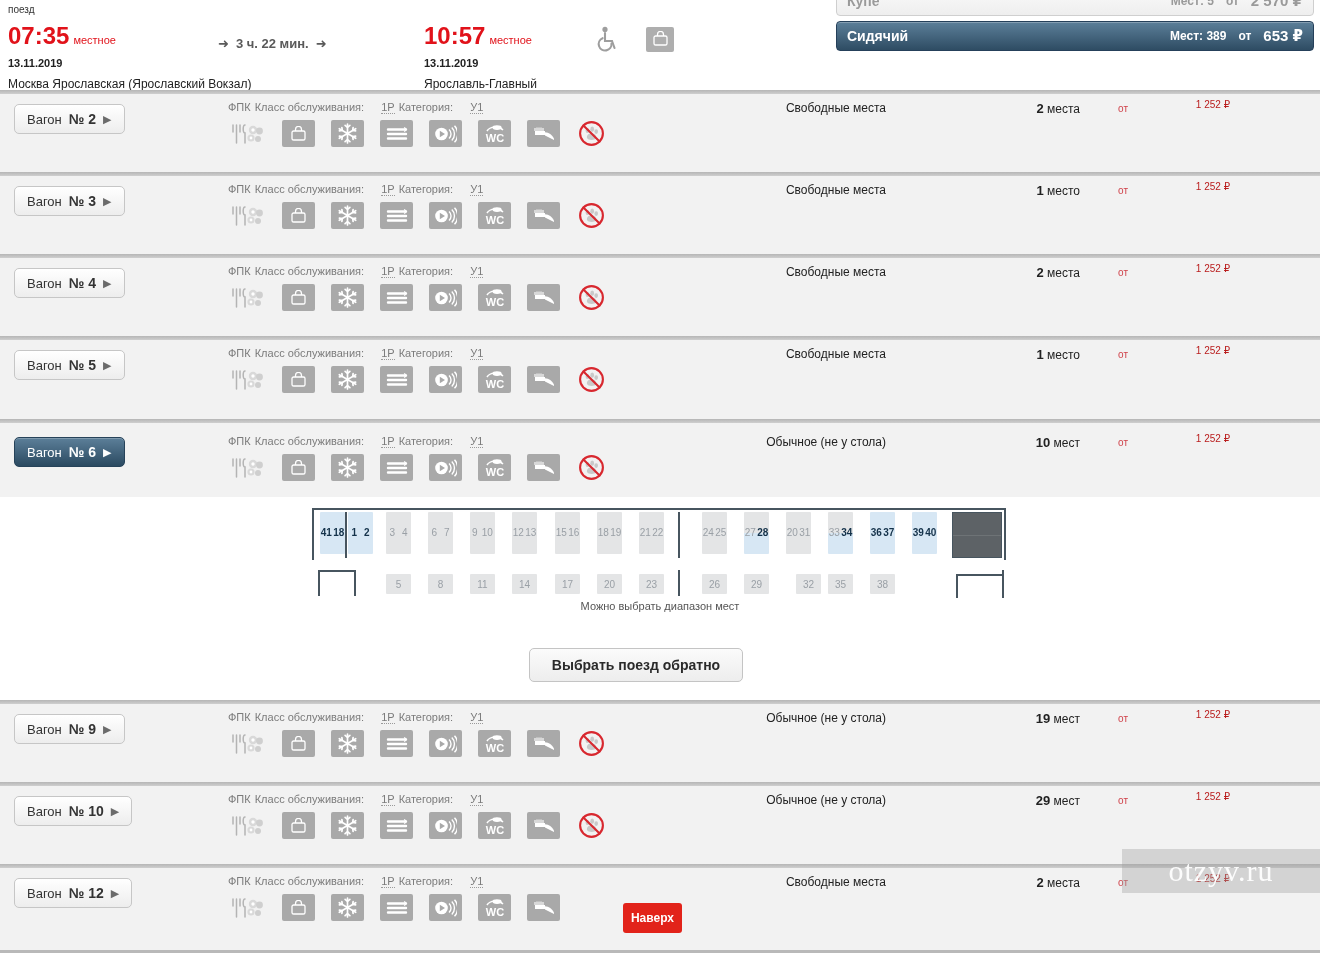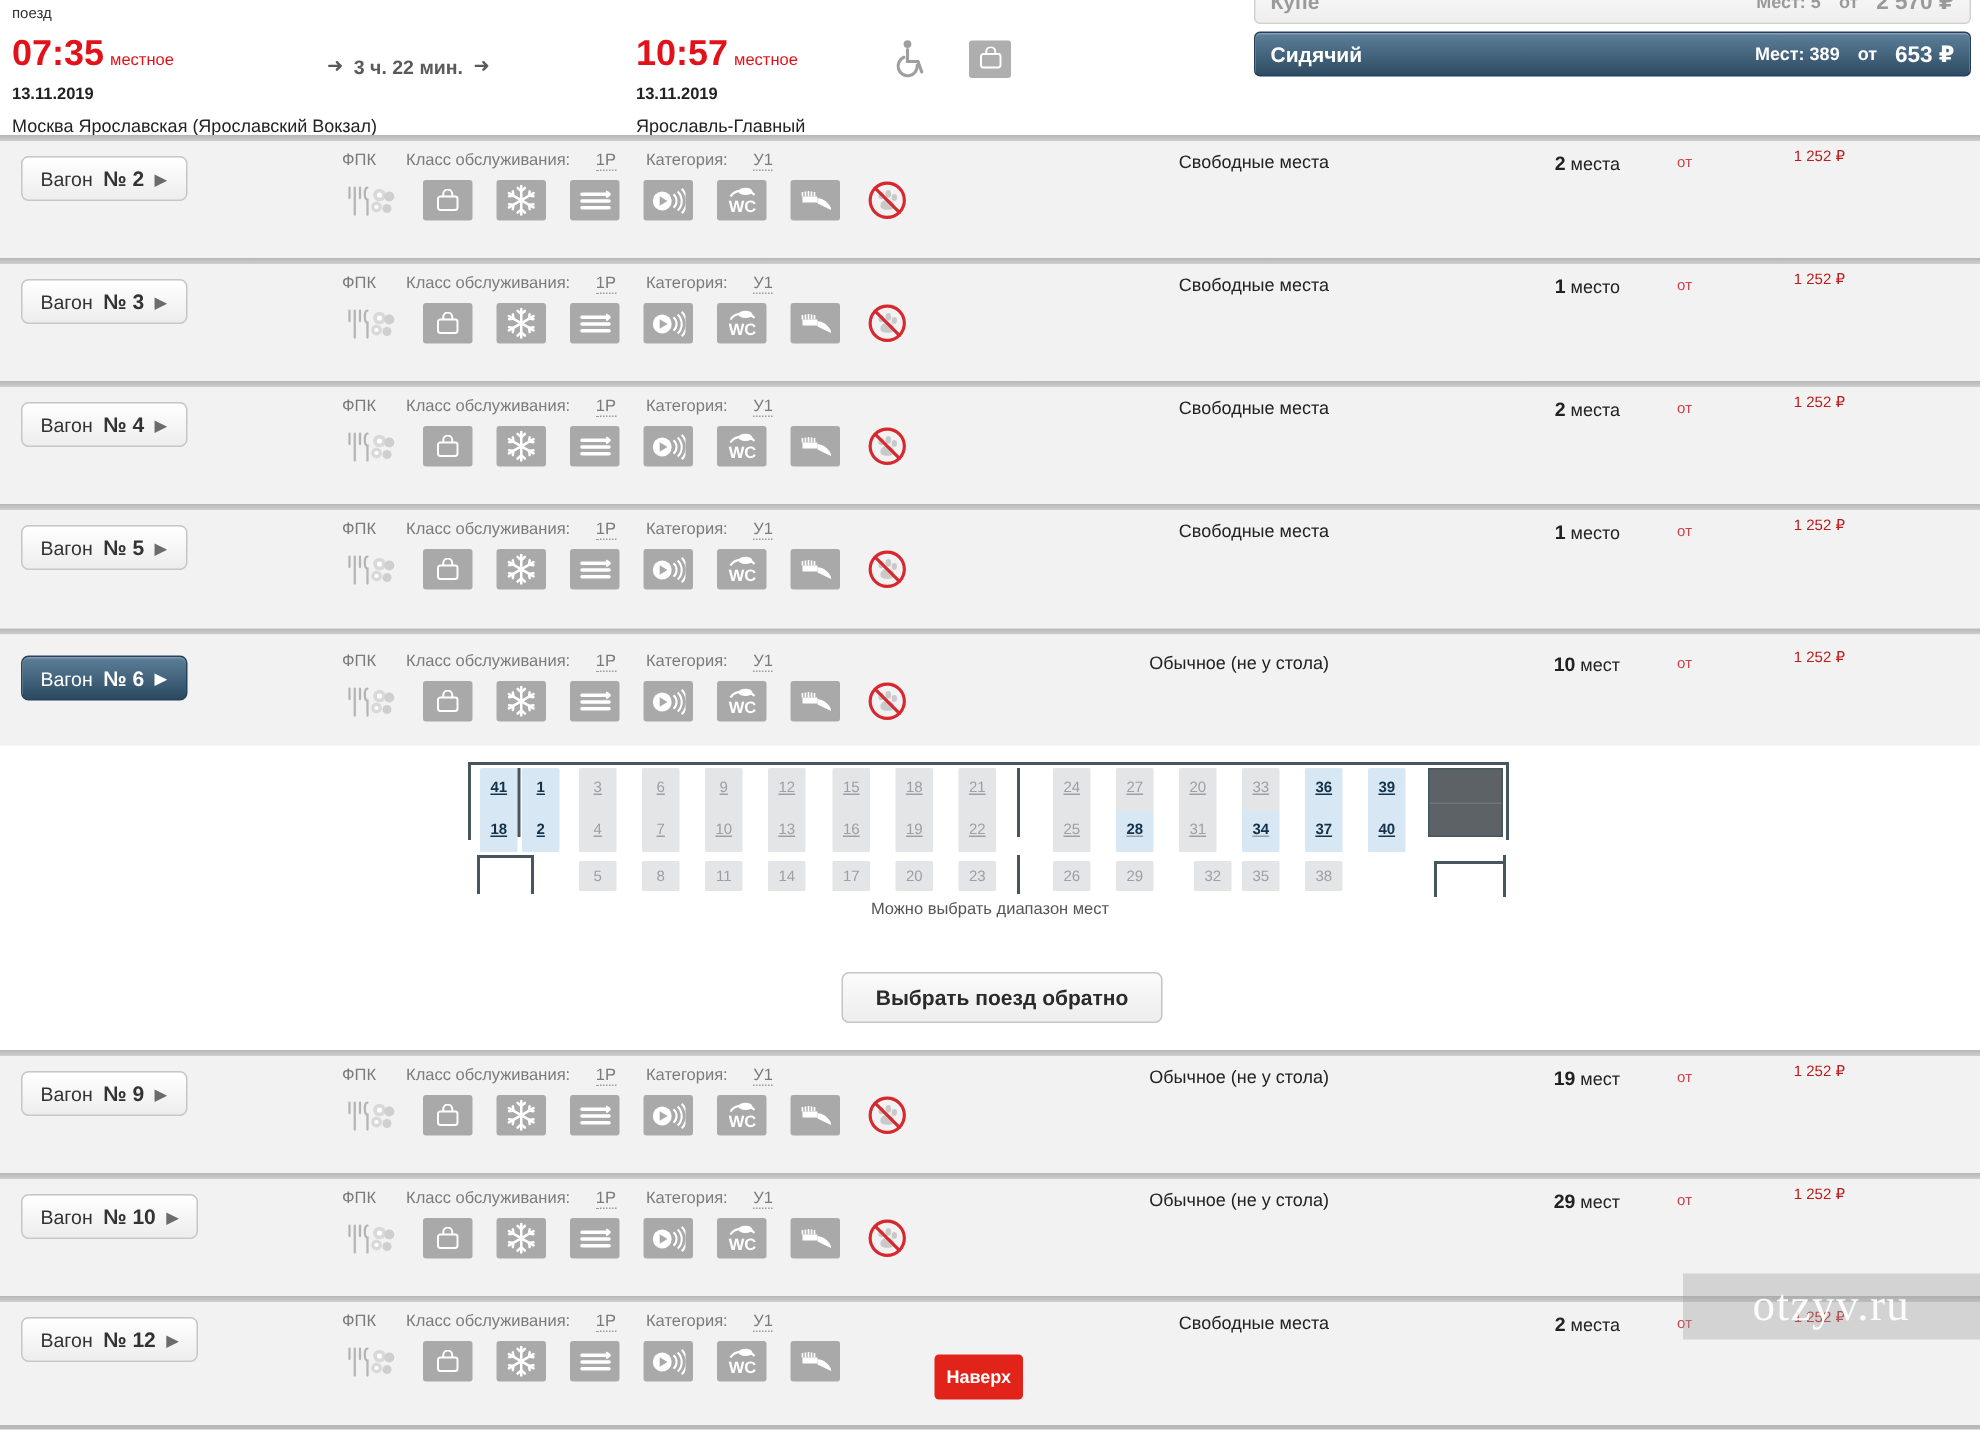--- a/index.html
+++ b/index.html
@@ -71,62 +71,62 @@
   }
   .wag-btn .num { font-weight: bold; font-size: 14px; }
   .wag-btn .caret { color: #6b6b6b; font-size: 11px; }
   .wag-btn.selected {
     background: linear-gradient(#5c7f99, #2b4a61);
     border: 1px solid #27435a; color: #ffffff;
     box-shadow: inset 0 1px 0 rgba(255,255,255,.22);
   }
   .wag-btn.selected .caret { color: #ffffff; }
 
-  .meta { position: absolute; left: 228px; top: 11px; display: flex; align-items: baseline; gap: 20px;
+  .meta { position: absolute; left: 228px; top: 11px; display: flex; align-items: baseline; gap: 4px;
           font-size: 11px; color: #7b7b7b; white-space: nowrap; }
   .meta .dotted { border-bottom: 1px dotted #9a9a9a; margin-left: 14px; }
 
   .amen { position: absolute; left: 228px; top: 30px; display: flex; align-items: center; gap: 16px; }
   .ic { width: 33px; height: 27px; background: #a9a9a9; border-radius: 2px;
        display: flex; align-items: center; justify-content: center; }
   .ic.plain { background: transparent; width: 38px; }
   .ic.nopets { background: transparent; width: 30px; }
   .si-type { position: absolute; right: 434px; top: 11px; font-size: 12px; color: #222; white-space: nowrap; }
   .si-count { position: absolute; right: 240px; top: 11px; font-size: 12px; color: #222; white-space: nowrap; }
   .si-count b { font-size: 13px; }
   .si-ot { position: absolute; right: 192px; top: 13px; font-size: 10px; color: #d0424a; }
   .si-price { position: absolute; right: 90px; top: 9px; font-size: 10px; font-weight: normal; color: #b91c1c; white-space: nowrap; }
 
   
   .seatmap { position: absolute; left: 312px; top: 508px; width: 694px; height: 90px; }
   .car-outline { position: absolute; left: 0; top: 0; width: 694px; height: 52px;
     border: 2px solid #47555f; border-bottom: none; }
   .seat-cell {
-    position: absolute; width: 25px; height: 56px; background: #e4e5e6;
-    display: flex; flex-direction: column; justify-content: space-around; align-items: center;
-    font-size: 10px; color: #9aa0a6; border-radius: 1px; text-decoration: underline;
+    position: absolute; width: 25px; height: 42px; background: #e4e5e6;
+    display: flex; flex-direction: row; justify-content: space-around; align-items: center;
+    font-size: 10px; color: #9aa0a6; border-radius: 1px;
   }
   .seat-cell.avail { background: #d7e7f4; color: #14324a; font-weight: bold; }
   .seat-cell .s { line-height: 1; }
   .seat-cell .s.open { color: #14324a; font-weight: bold; }
   .seat-single {
     position: absolute; width: 25px; height: 20px; background: #e4e5e6;
     display: flex; align-items: center; justify-content: center;
     font-size: 10px; color: #9aa0a6; border-radius: 1px;
   }
   .divider-v { position: absolute; width: 2px; background: #47555f; }
   .dark-box { position: absolute; background: #5d6266; border: 1px solid #47555f; }
   .dark-box::after { content: ""; position: absolute; left: 0; right: 0; top: 50%; height: 1px; background: #6e7376; }
   .wall { position: absolute; background: #47555f; }
 
   .hint { position: absolute; left: 0; top: 600px; width: 1320px; text-align: center;
           font-size: 11px; color: #555; }
 
   .back-btn {
-    position: absolute; left: 561px; top: 648px; width: 214px; height: 34px;
+    position: absolute; left: 529px; top: 648px; width: 214px; height: 34px;
     background: linear-gradient(#fbfbfb, #ededed); border: 1px solid #c4c4c4; border-radius: 5px;
     display: flex; align-items: center; justify-content: center;
     font-size: 14px; font-weight: bold; color: #2a2a2a;
   }
 
   .naverh {
     position: absolute; left: 623px; top: 903px; width: 59px; height: 30px;
     background: #e2231a; border-radius: 3px;
     display: flex; align-items: center; justify-content: center;
     color: #fff; font-size: 12px; font-weight: bold;

